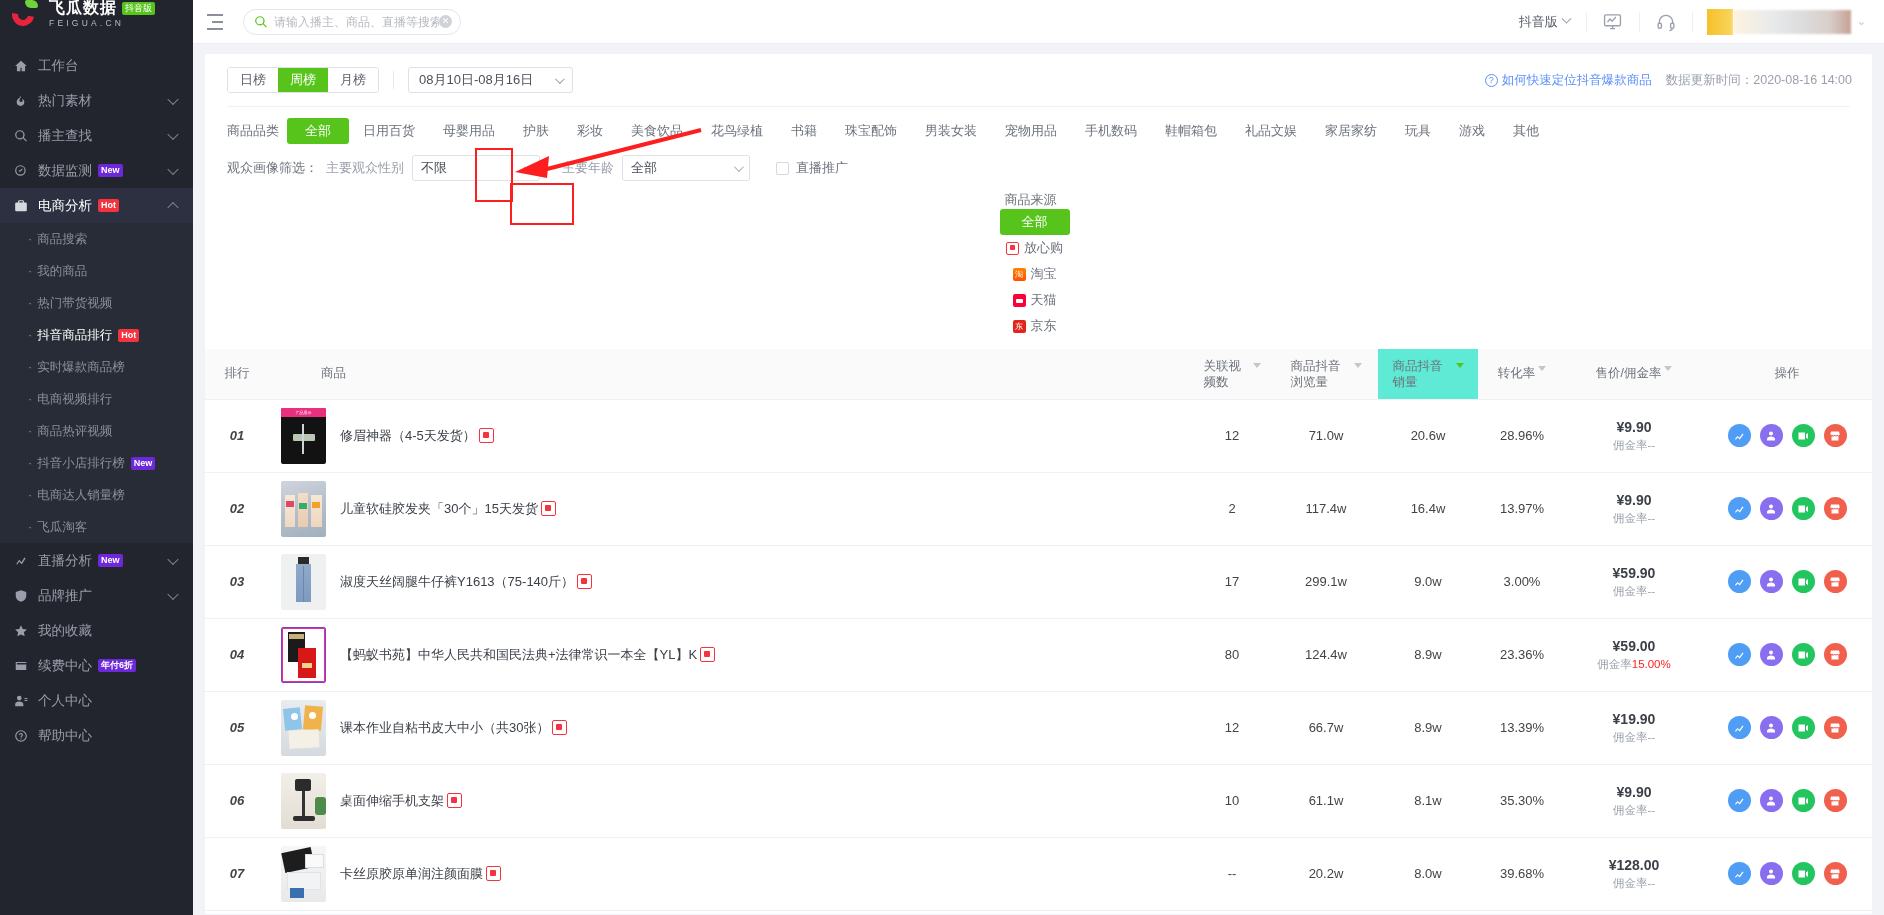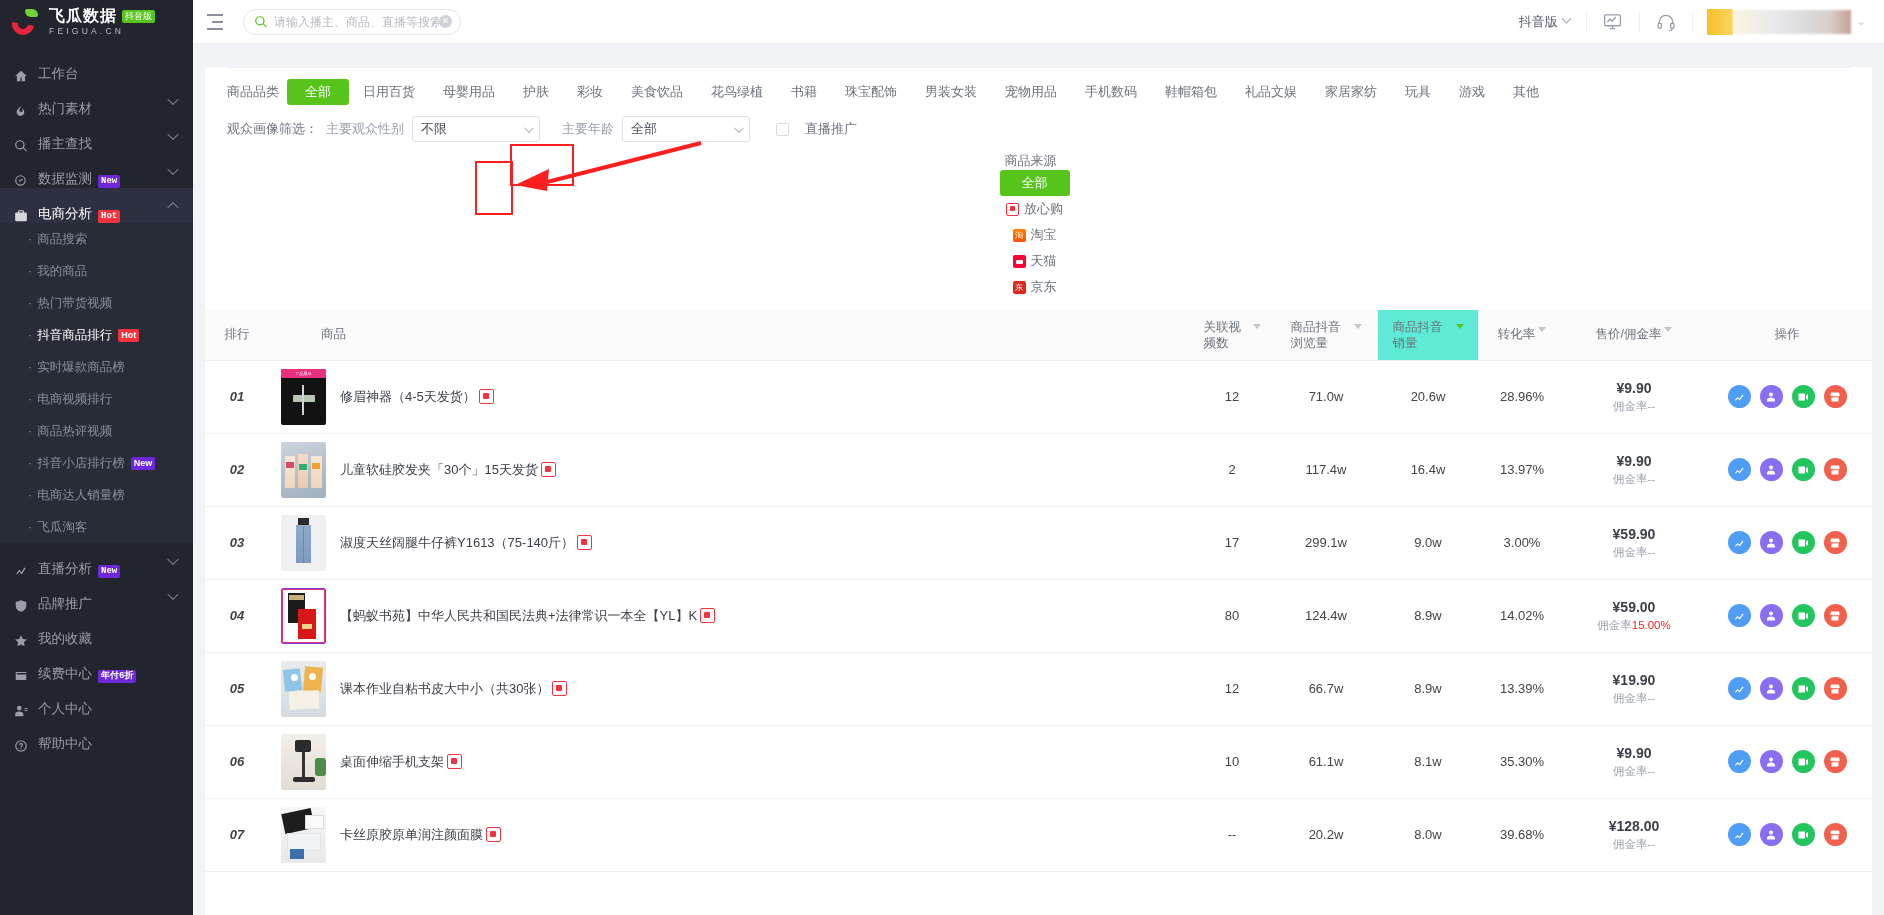--- a/index.html
+++ b/index.html
@@ -14,21 +14,21 @@
   .app { display: flex; width: 1884px; height: 915px; }
 
   
   .sidebar {
     width: 193px; min-width: 193px; height: 915px;
     background: #22252e;
     overflow: hidden;
     position: relative;
   }
   .logo-row {
-    height: 44px; display: flex; align-items: center; padding-left: 12px; gap: 7px;
+    height: 44px; display: flex; align-items: flex-start; padding-left: 12px; gap: 7px;
   }
   .logo-mark { width: 30px; height: 26px; position: relative; }
   .logo-mark .c {
     position: absolute; left: 0; top: 4px; width: 22px; height: 22px;
     border-radius: 50%;
     border: 6px solid #e8243c; border-top-color: transparent; border-right-color: transparent;
     transform: rotate(-35deg);
   }
   .logo-mark .leaf {
     position: absolute; left: 13px; top: 0px; width: 13px; height: 8px;
@@ -38,24 +38,23 @@
   .logo-text .l1 { display: flex; align-items: center; gap: 5px; }
   .logo-cn { color: #fff; font-size: 16px; font-weight: bold; letter-spacing: 1px; }
   .logo-badge {
     background: #56c41a; color: #fff; font-size: 9px; border-radius: 2px;
     padding: 1px 3px; line-height: 11px; font-weight: normal;
   }
   .logo-sub { color: #b9bcc4; font-size: 8.5px; letter-spacing: 3.2px; margin-top: 2px; }
 
   .nav { padding-top: 4px; }
   .nav-item {
-    height: 35px; display: flex; align-items: flex-end;
+    height: 35px; display: flex; align-items: center;
     color: #9a9daa; font-size: 13.5px; padding-left: 14px; cursor: pointer;
     position: relative;
-    font-family: Liberation Mono, monospace;
   }
   .nav-item .ico { width: 22px; display: inline-flex; align-items: center; justify-content: flex-start; }
   .nav-item .ico svg { fill: #9a9daa; }
   .nav-item.active { background: #2c3040; color: #fff; }
   .nav-item.active .ico svg { fill: #d6d8de; }
   .nav-item .label { margin-left: 2px; }
   .nav-item .chev {
     position: absolute; right: 16px; top: 50%; transform: translateY(-50%);
     width: 8px; height: 8px; border-right: 1.6px solid #7c8090; border-bottom: 1.6px solid #7c8090;
   }
@@ -159,21 +158,21 @@
 
   .pf-row { display: flex; align-items: center; padding: 8px 22px 8px 22px; gap: 0; }
   .pf-title { color: #6d727c; font-size: 13px; margin-right: 8px; }
   .pf-sub { color: #9aa0ab; font-size: 13px; margin-right: 8px; }
   .sel {
     width: 128px; height: 26px; border: 1px solid #dfe1e6; border-radius: 3px; display: flex;
     align-items: center; padding: 0 8px; font-size: 13px; color: #4a4f5a; cursor: pointer;
     justify-content: space-between;
   }
   .sel .cd { width: 7px; height: 7px; border-right: 1.3px solid #a9adb6; border-bottom: 1.3px solid #a9adb6; transform: rotate(45deg) translateY(-2px); }
-  .cbx-wrap { display: flex; align-items: center; gap: 16px; margin-left: 26px; cursor: pointer; }
+  .cbx-wrap { display: flex; align-items: center; gap: 7px; margin-left: 26px; cursor: pointer; }
   .cbx { width: 13px; height: 13px; border: 1px solid #d6d9df; border-radius: 2px; background: #fff; }
   .cbx-lbl { font-size: 13px; color: #6d727c; }
 
   .src-row { display: flex; align-items: center; padding: 2px 22px 10px 22px; position: relative; flex-direction: column; }
   .src-chip {
     display: flex; align-items: center; gap: 5px; font-size: 13px; color: #6d727c;
     padding: 4px 14px; border-radius: 3px; cursor: pointer; margin-right: 8px;
   }
   .src-chip.on { background: #56c41a; color: #fff; padding: 4px 22px; }
   .src-hl { position: absolute; left: 305px; top: -6px; width: 64px; height: 42px; border: 2px solid #fd1f1f; pointer-events: none; }
@@ -440,20 +439,39 @@
           <span class="av-blur" style="background:linear-gradient(90deg,#fdf4e0 0%,#e8e9eb 35%,#dcdcdd 60%,#d8cec9 82%,#c6a294 100%);filter:blur(1.2px)"></span>
           <span class="av-chev">⌄</span>
         </div>
       </div>
     </header>
 
     <div class="content">
       <div class="card" style="position:relative">
 
 
+        <div class="toolbar">
+          <div class="seg">
+            <div>日榜</div>
+            <div class="on">周榜</div>
+            <div>月榜</div>
+          </div>
+          <div class="tb-sep"></div>
+          <div class="datepick">
+            <span>08月10日-08月16日</span>
+            <span class="cd"></span>
+          </div>
+          <div class="toolbar-right">
+            <div class="help-link">
+              <span class="qm">?</span>
+              <span>如何快速定位抖音爆款商品</span>
+            </div>
+            <div class="upd-time">数据更新时间：2020-08-16 14:00</div>
+          </div>
+        </div>
 
         <div class="hr"></div>
 
         <div class="filter-row" style="padding-top:8px">
           <div class="filter-label">商品品类</div>
           <div class="cat-list">
             <div class="cat on">全部</div>
             <div class="cat">日用百货</div>
             <div class="cat">母婴用品</div>
             <div class="cat">护肤</div>
@@ -718,21 +736,21 @@
                   </div>
                   <span class="prod-name">
                     <span>【蚂蚁书苑】中华人民共和国民法典+法律常识一本全【YL】K</span>
                     <span class="badge-fxg"></span>
                   </span>
                 </div>
               </td>
               <td class="num-cell">80</td>
               <td class="num-cell">124.4w</td>
               <td class="num-cell">8.9w</td>
-              <td class="num-cell">14.02%</td>
+              <td class="num-cell">23.36%</td>
               <td class="price-cell">
                 <div class="price">¥59.00</div>
                 <div class="comm">
                   <span>佣金率</span><b>15.00%</b>
                 </div>
               </td>
               <td>
                 <div class="ops">
                   <span class="op b">
                       <svg viewBox="0 0 24 24">

